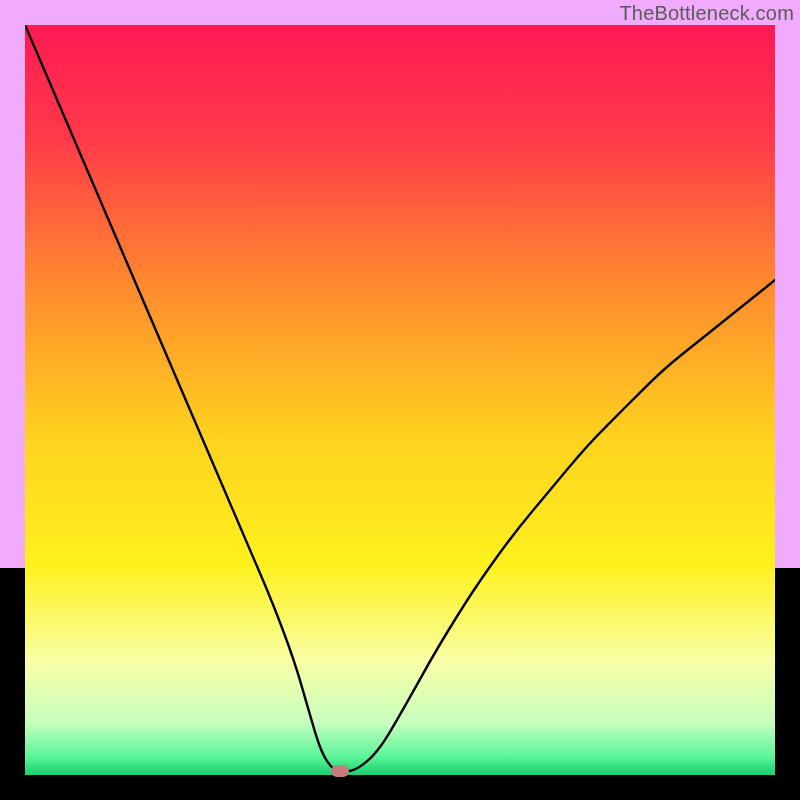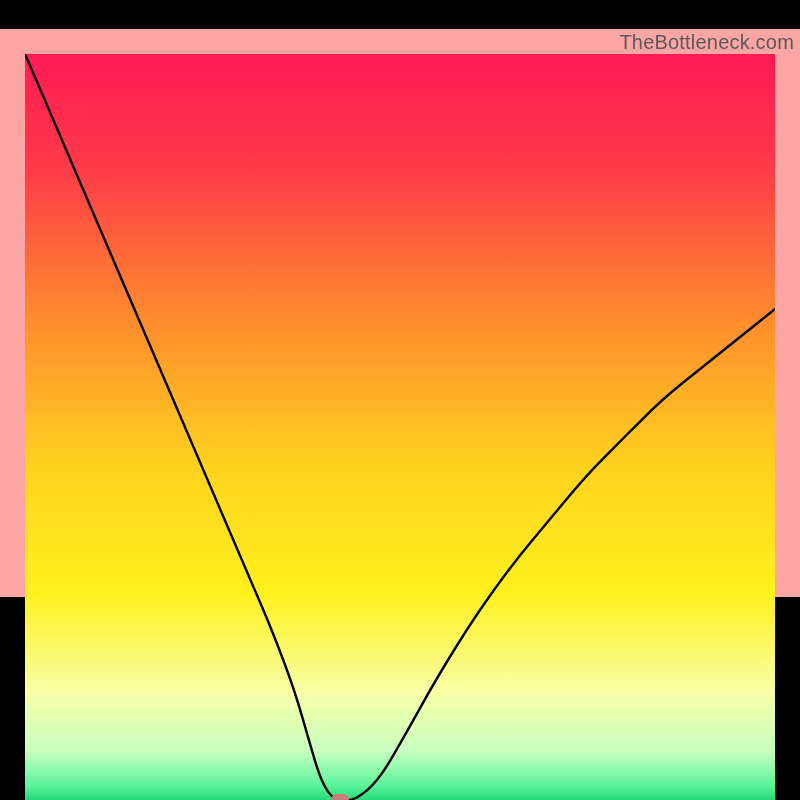--- a/index.html
+++ b/index.html
@@ -10,22 +10,21 @@
     background: #000;
     overflow: hidden;
     font-family: Arial, Helvetica, sans-serif;
   }
   .frame {
     position: absolute;
     left: 0;
     top: 0;
     width: 800px;
     height: 568px;
-    background: #fca5a5;
-    margin-top: 29px;
+    background: #f0abfc;
   }
   .plot {
     position: absolute;
     left: 25px;
     top: 25px;
     width: 750px;
     height: 750px;
   }
   .attribution {
     position: absolute;

